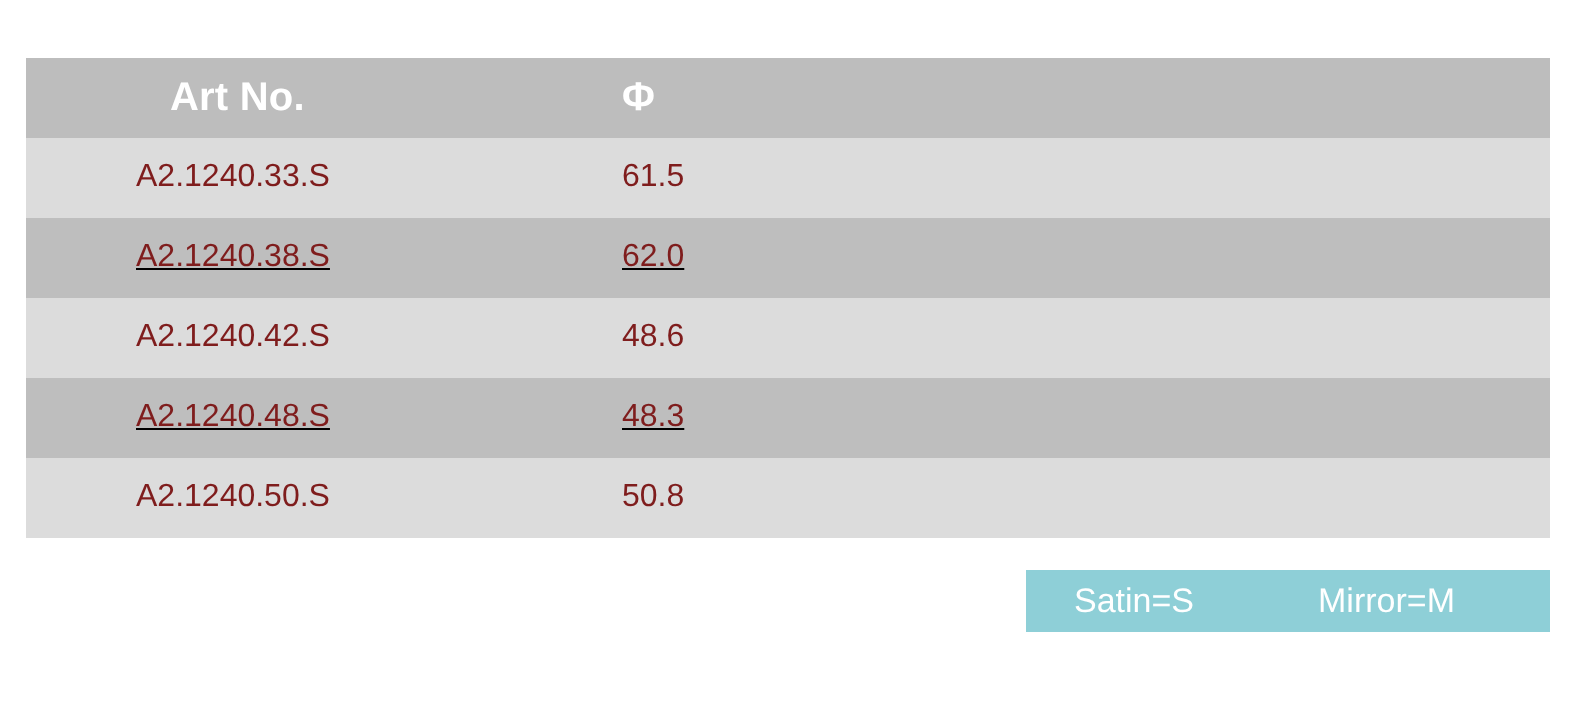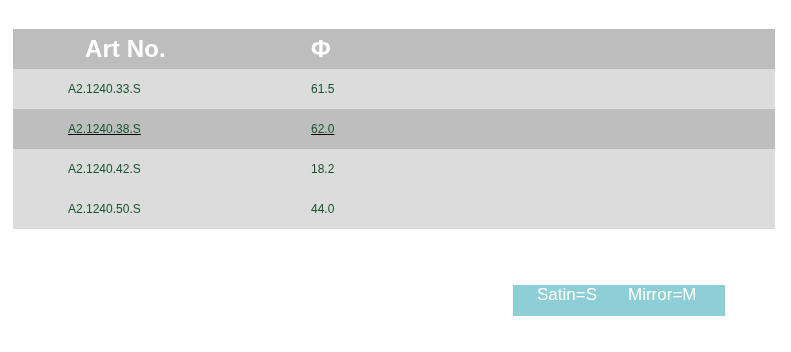--- a/index.html
+++ b/index.html
@@ -32,61 +32,62 @@
   .spec-table col.col-dia { width: 514px; }
 
   .spec-table thead tr {
     background: #bdbdbd;
   }
   .spec-table thead th {
     height: 40px;
     padding: 0;
     margin: 0;
     text-align: left;
-    font-size: 24px;
+    font-size: 20px;
     font-weight: bold;
     color: #ffffff;
     vertical-align: middle;
     letter-spacing: 0.1px;
   }
   .spec-table thead th.th-art { padding-left: 72px; }
   .spec-table thead th.th-dia { padding-left: 50px; }
 
   .spec-table tbody tr.row-light { background: #dcdcdc; }
   .spec-table tbody tr.row-dark  { background: #bebebe; text-decoration: underline; }
 
   .spec-table tbody td {
     height: 40px;
     padding: 0;
     margin: 12px;
-    font-size: 12px;
-    color: #14532d;
+    font-size: 16px;
+    color: #7f1d1d;
     vertical-align: middle;
     font-weight: normal;
   }
   .spec-table tbody td.cell-art { padding-left: 55px; }
   .spec-table tbody td.cell-dia { padding-left: 50px; }
 
   .legend-bar {
     position: absolute;
     left: 513px;
     top: 285px;
-    width: 212px;
+    width: 262px;
     height: 31px;
     background: #8ecfd7;
     display: flex;
+    align-items: center;
     justify-content: flex-start;
   }
   .legend-item {
     font-size: 17px;
     color: #ffffff;
     white-space: nowrap;
   }
   .legend-item.legend-satin  { margin-left: 24px; }
-  .legend-item.legend-mirror { margin-left: 31px; }
+  .legend-item.legend-mirror { margin-left: 62px; }
 </style>
 </head>
 <body>
 
 <div class="sheet">
 
   <table class="spec-table">
     <colgroup>
       <col class="col-art">
       <col class="col-dia">
@@ -101,25 +102,29 @@
       <tr class="row-light">
         <td class="cell-art">A2.1240.33.S</td>
         <td class="cell-dia">61.5</td>
       </tr>
       <tr class="row-dark">
         <td class="cell-art">A2.1240.38.S</td>
         <td class="cell-dia">62.0</td>
       </tr>
       <tr class="row-light">
         <td class="cell-art">A2.1240.42.S</td>
-        <td class="cell-dia">18.2</td>
+        <td class="cell-dia">48.6</td>
+      </tr>
+      <tr class="row-dark">
+        <td class="cell-art">A2.1240.48.S</td>
+        <td class="cell-dia">48.3</td>
       </tr>
       <tr class="row-light">
         <td class="cell-art">A2.1240.50.S</td>
-        <td class="cell-dia">44.0</td>
+        <td class="cell-dia">50.8</td>
       </tr>
     </tbody>
   </table>
 
   <div class="legend-bar">
     <span class="legend-item legend-satin">Satin=S</span>
     <span class="legend-item legend-mirror">Mirror=M</span>
   </div>
 
 </div>

